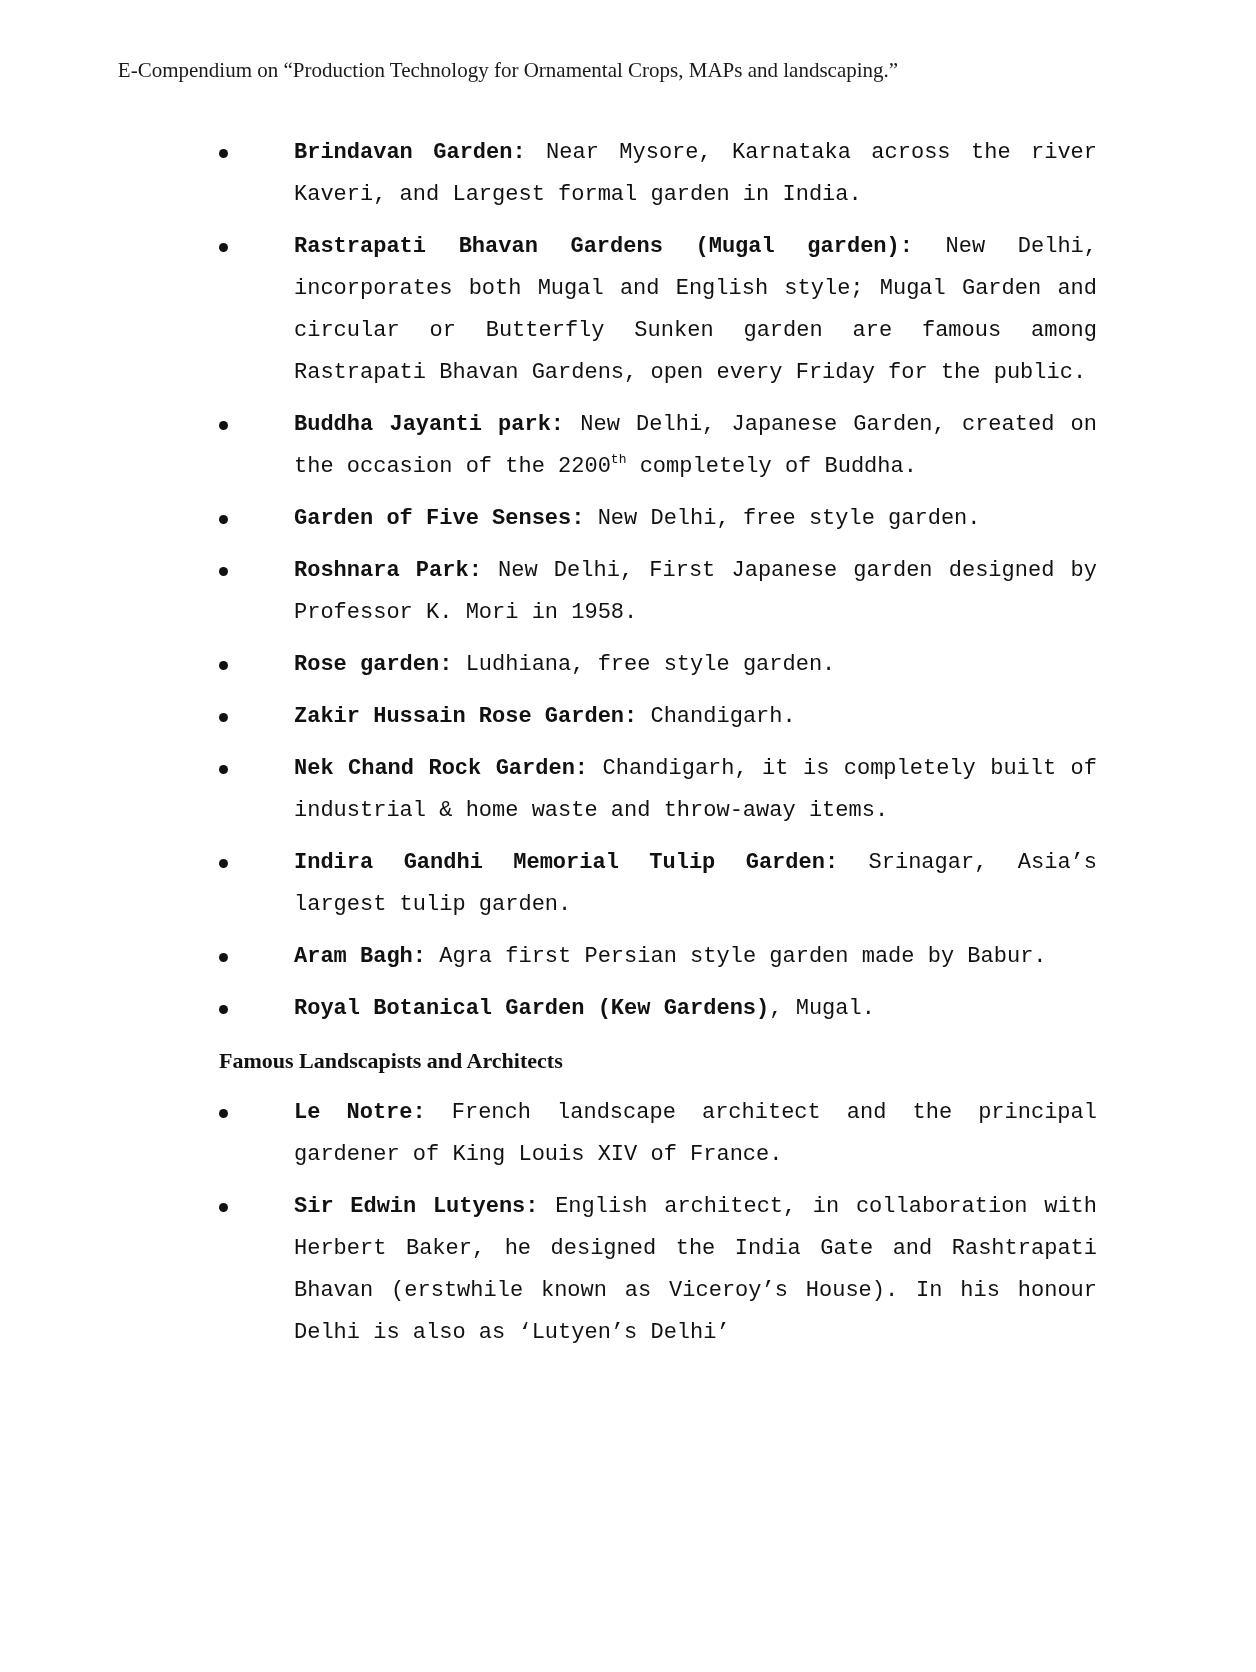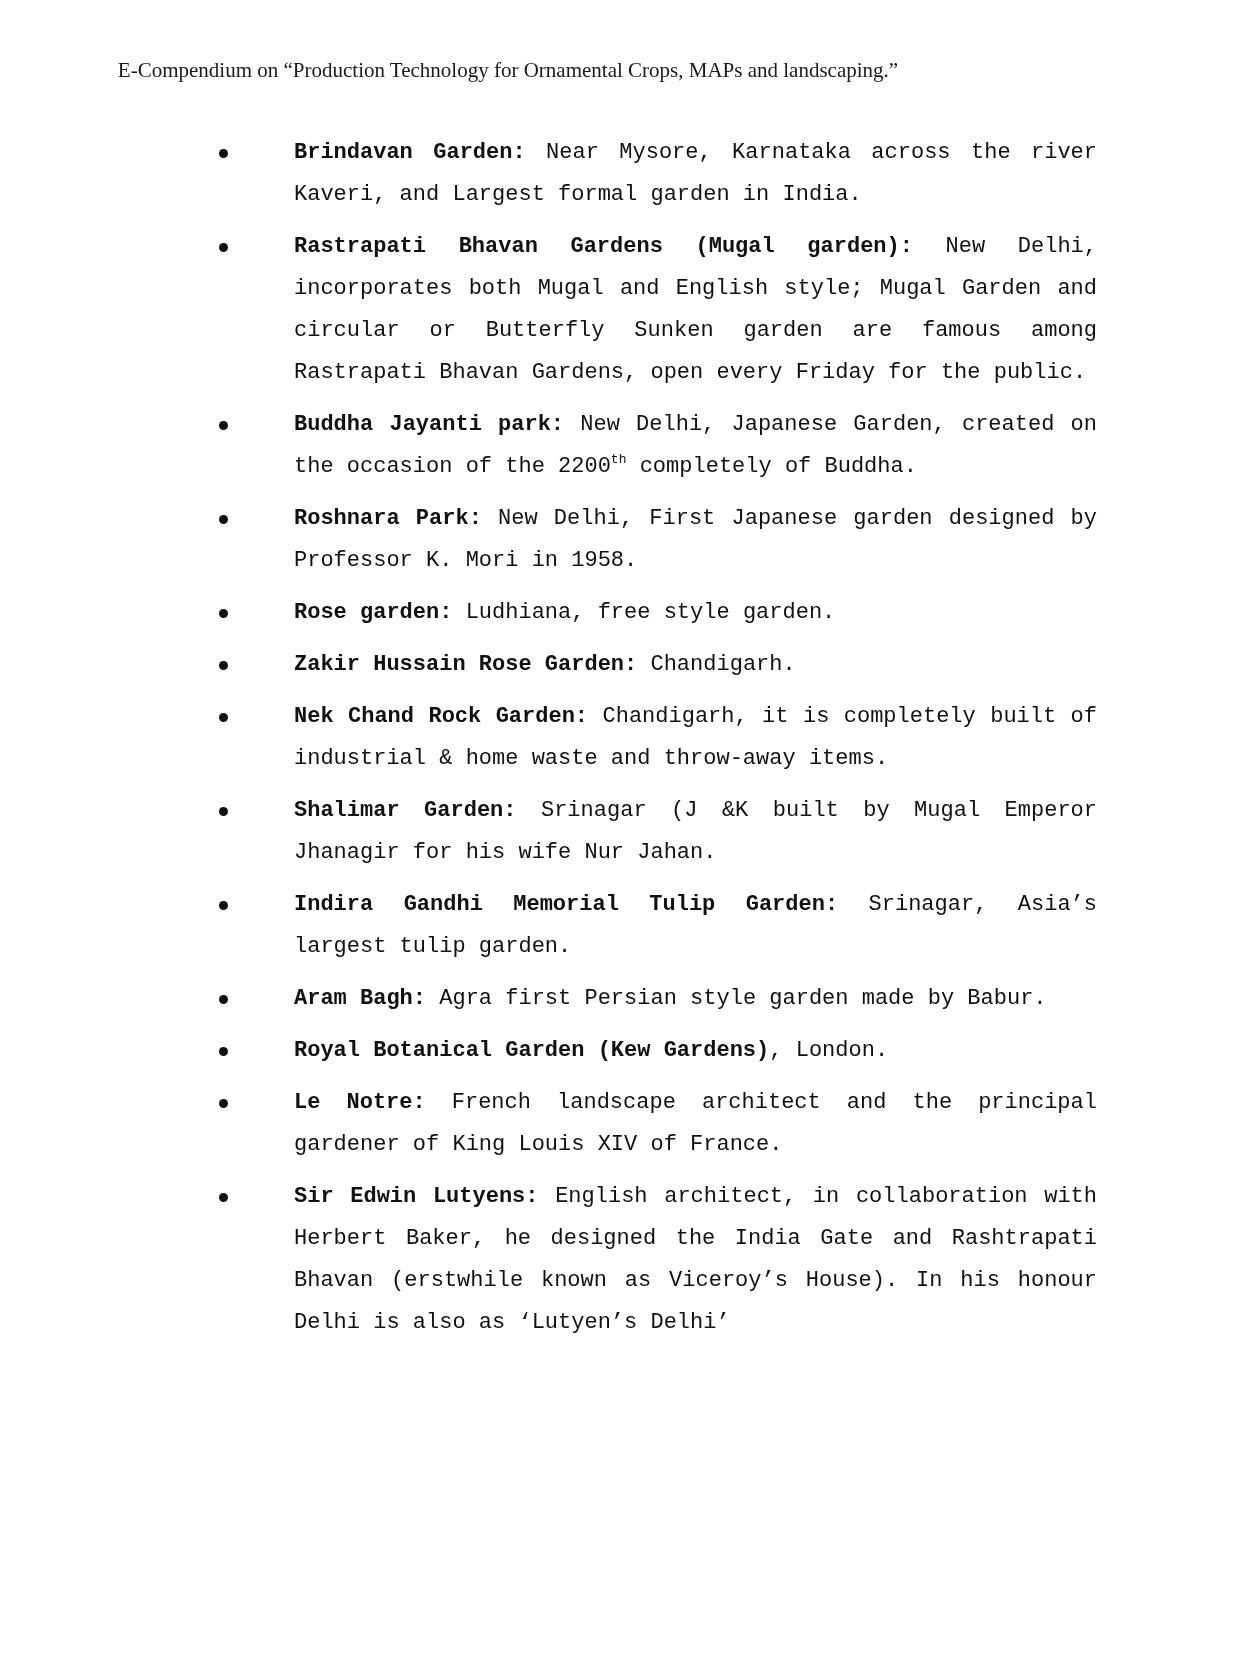--- a/index.html
+++ b/index.html
@@ -84,52 +84,53 @@
     <li class="item">
       <span class="bullet"></span>
       <span class="term">Rastrapati Bhavan Gardens (Mugal garden):</span><span> New Delhi, incorporates both Mugal and English style; Mugal Garden and circular or Butterfly Sunken garden are famous among Rastrapati Bhavan Gardens, open every Friday for the public.</span>
     </li>
     <li class="item">
       <span class="bullet"></span>
       <span class="term">Buddha Jayanti park:</span><span> New Delhi, Japanese Garden, created on the occasion of the 2200</span><sup>th</sup><span> completely of Buddha.</span>
     </li>
     <li class="item">
       <span class="bullet"></span>
+      <span class="term">Garden of Five Senses:</span><span> New Delhi, free style garden.</span>
+    </li>
+    <li class="item">
+      <span class="bullet"></span>
       <span class="term">Roshnara Park:</span><span> New Delhi, First Japanese garden designed by Professor K. Mori in 1958.</span>
     </li>
     <li class="item">
       <span class="bullet"></span>
       <span class="term">Rose garden:</span><span> Ludhiana, free style garden.</span>
     </li>
     <li class="item">
       <span class="bullet"></span>
       <span class="term">Zakir Hussain Rose Garden:</span><span> Chandigarh.</span>
     </li>
     <li class="item">
       <span class="bullet"></span>
       <span class="term">Nek Chand Rock Garden:</span><span> Chandigarh, it is completely built of industrial &amp; home waste and throw-away items.</span>
     </li>
     <li class="item">
       <span class="bullet"></span>
-      <span class="term">Shalimar Garden:</span><span> Srinagar (J &amp;K built by Mugal Emperor Jhanagir for his wife Nur Jahan.</span>
-    </li>
-    <li class="item">
-      <span class="bullet"></span>
       <span class="term">Indira Gandhi Memorial Tulip Garden:</span><span> Srinagar, Asia’s largest tulip garden.</span>
     </li>
     <li class="item">
       <span class="bullet"></span>
       <span class="term">Aram Bagh:</span><span> Agra first Persian style garden made by Babur.</span>
     </li>
     <li class="item">
       <span class="bullet"></span>
-      <span class="term">Royal Botanical Garden (Kew Gardens)</span><span>, London.</span>
+      <span class="term">Royal Botanical Garden (Kew Gardens)</span><span>, Mugal.</span>
     </li>
   </ul>
 
+  <div class="section-heading">Famous Landscapists and Architects</div>
 
   <ul class="items">
     <li class="item">
       <span class="bullet"></span>
       <span class="term">Le Notre:</span><span> French landscape architect and the principal gardener of King Louis XIV of France.</span>
     </li>
     <li class="item">
       <span class="bullet"></span>
       <span class="term">Sir Edwin Lutyens:</span><span> English architect, in collaboration with Herbert Baker, he designed the India Gate and Rashtrapati Bhavan (erstwhile known as Viceroy’s House). In his honour Delhi is also as ‘Lutyen’s Delhi’</span>
     </li>

